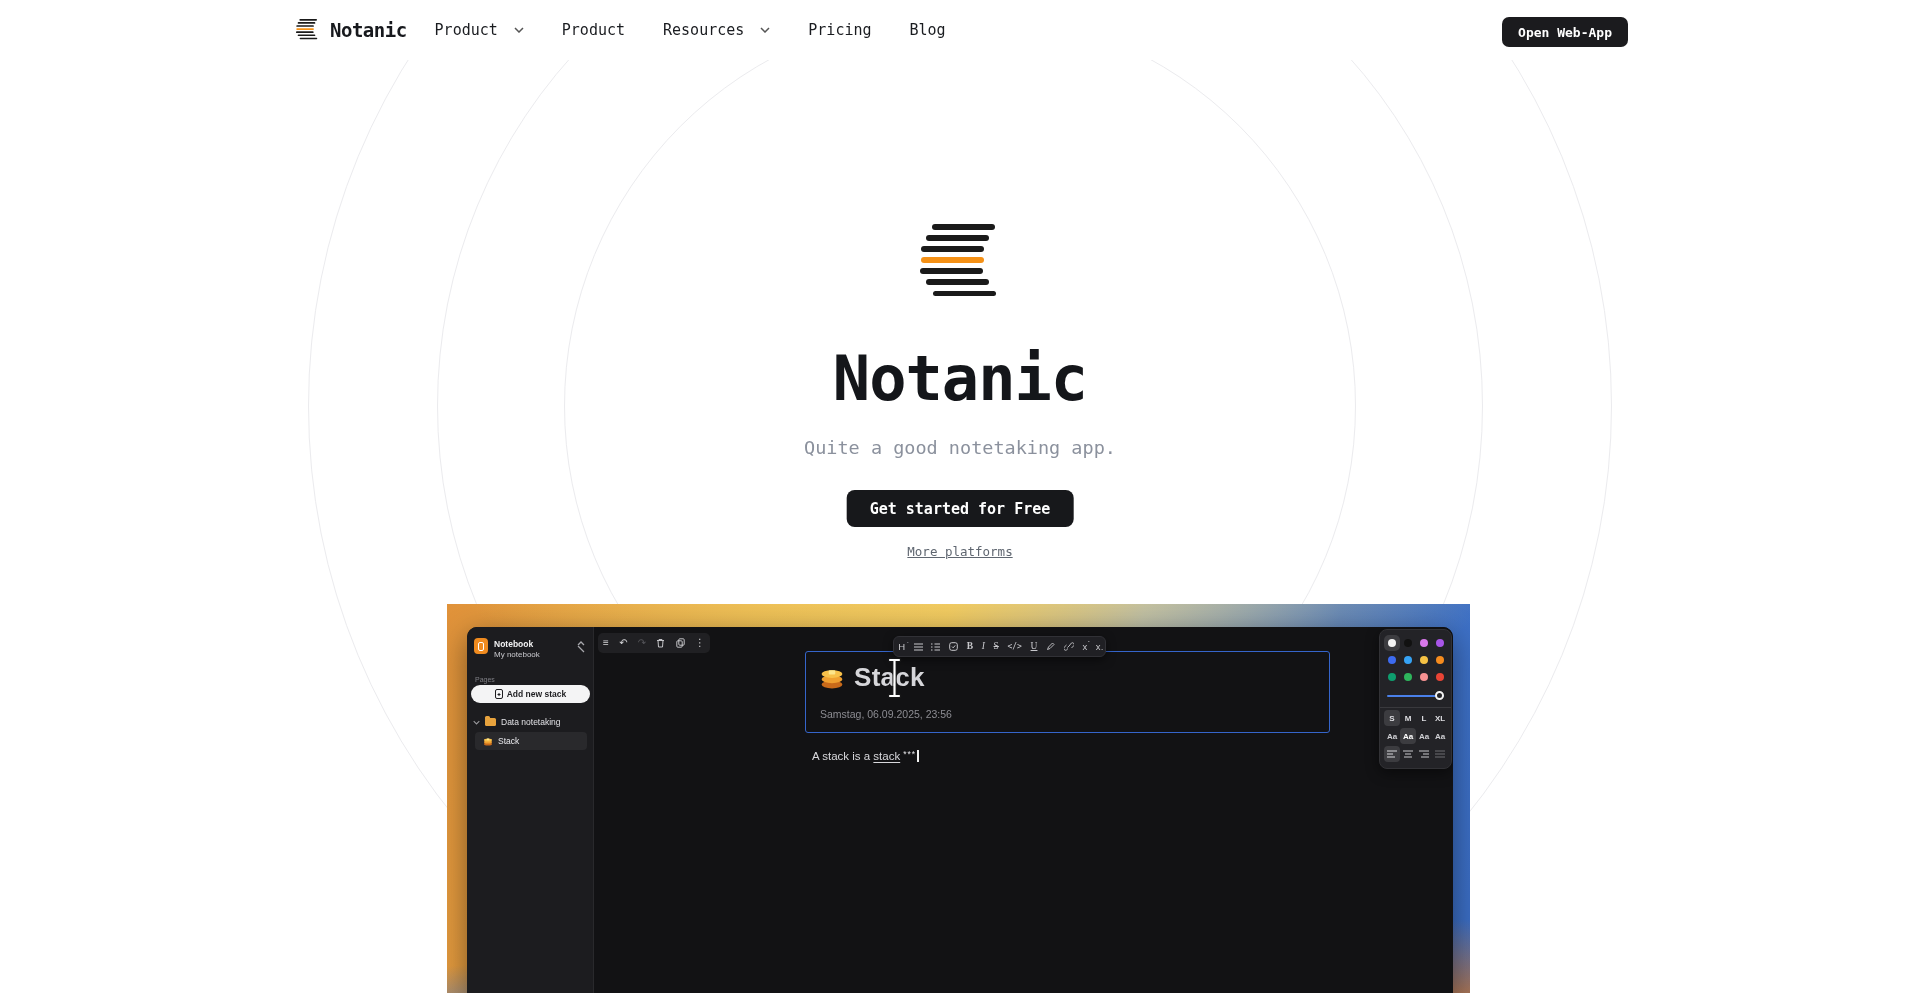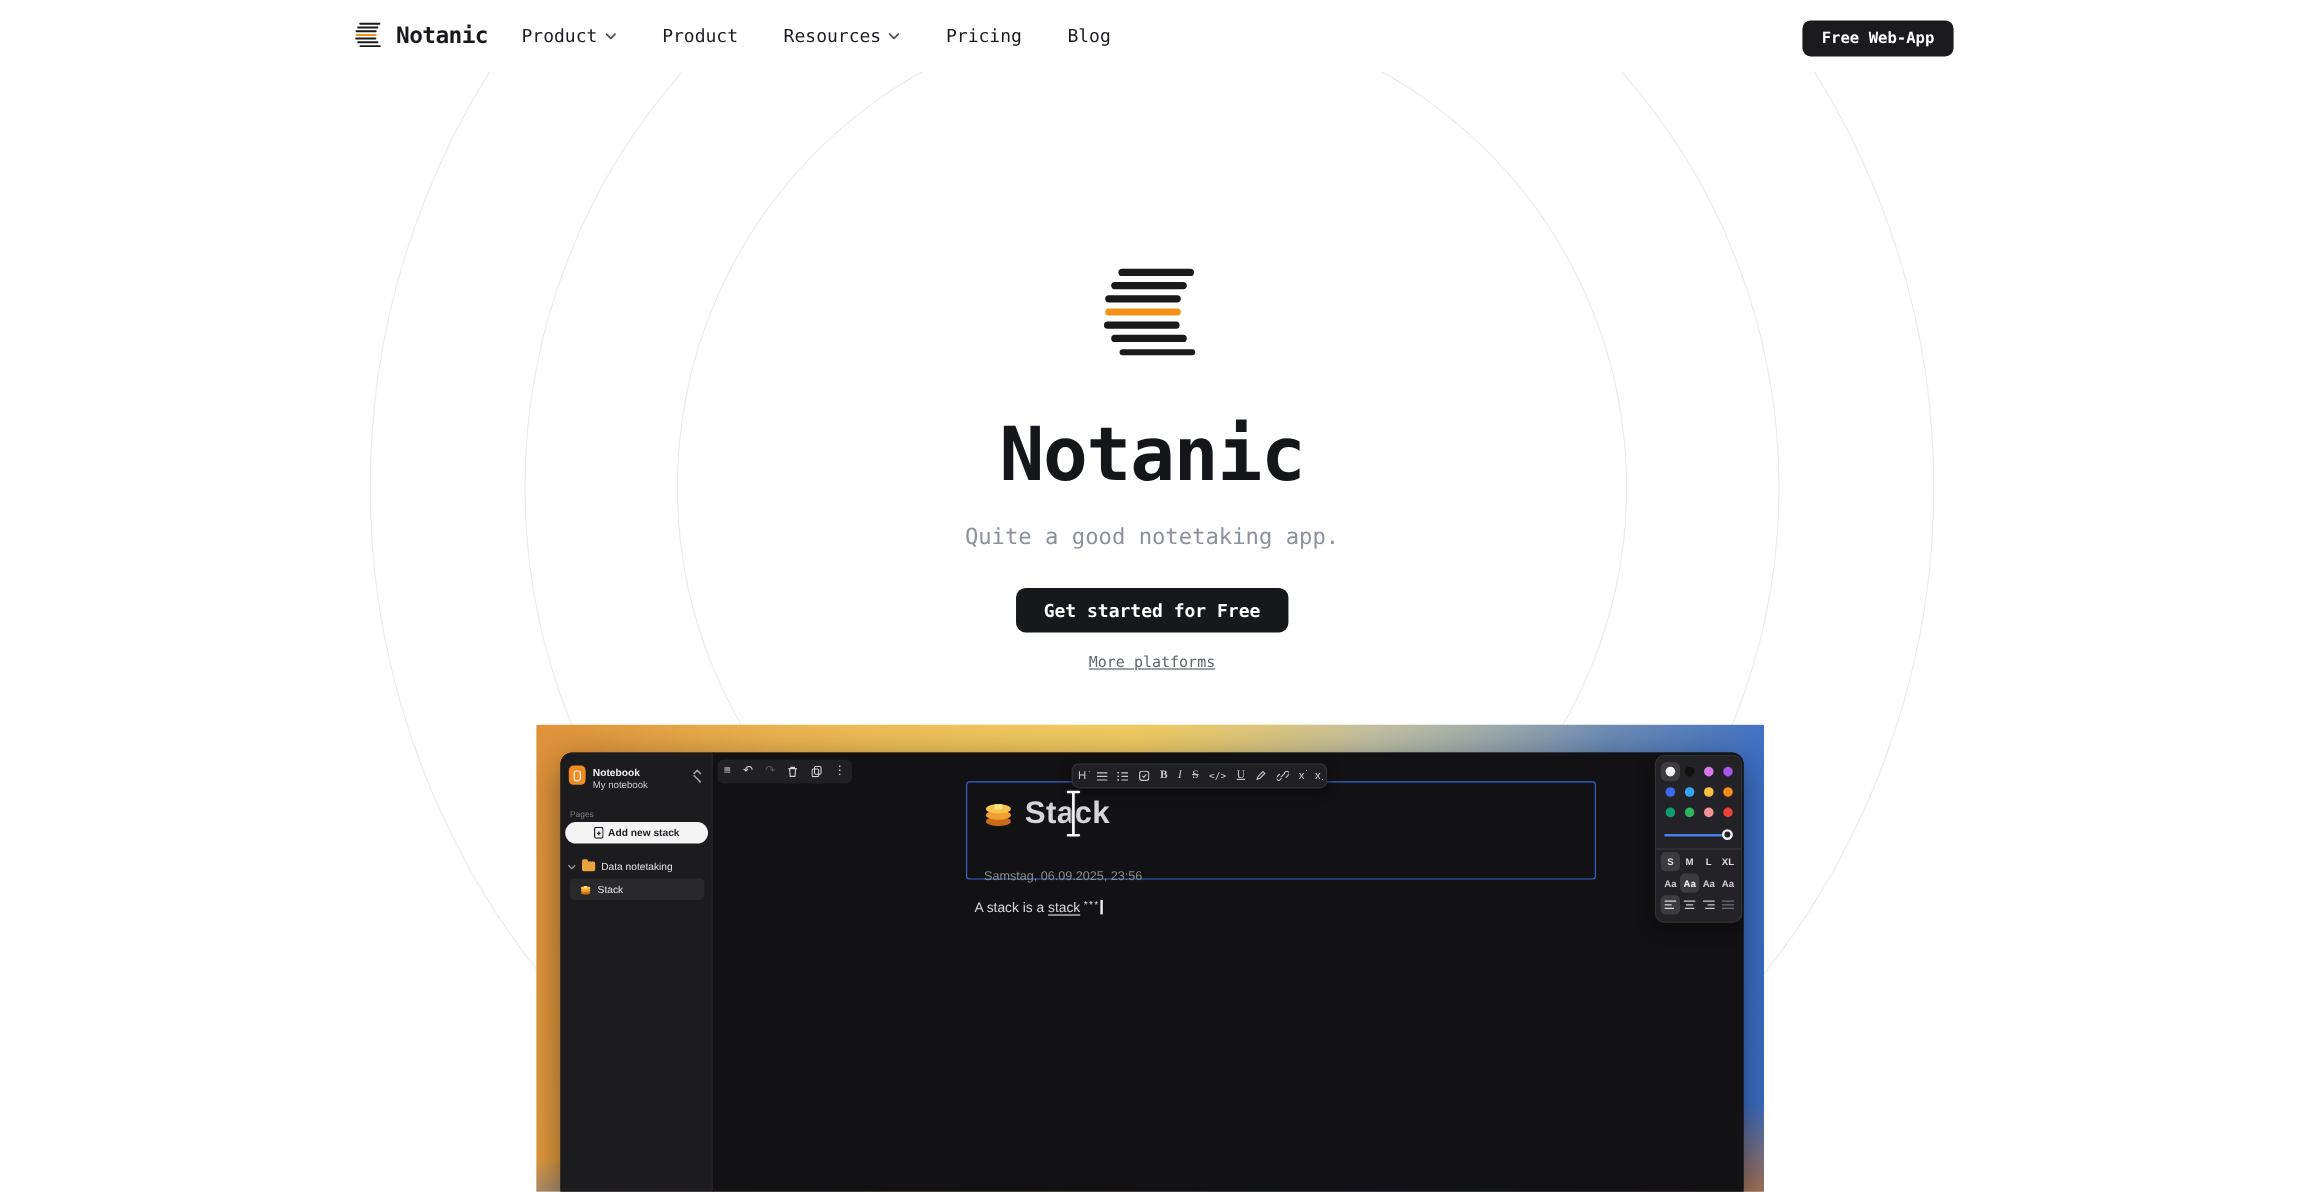--- a/index.html
+++ b/index.html
@@ -20,21 +20,21 @@
   .logo-sm-box { width:24px; height:22px; position:relative; }
   .logo-sm { transform:scale(0.28); transform-origin:left top; position:absolute; left:0; top:0; }
   .logo { display:flex; flex-direction:column; gap:5.6px; width:80px; }
   .logo i { display:block; height:5.5px; width:63px; background:#1a1a1a; border-radius:3px; }
   .logo i:nth-child(1){margin-left:12px;} .logo i:nth-child(2){margin-left:6px;}
   .logo i:nth-child(3){margin-left:1px;}  .logo i:nth-child(4){margin-left:1px;background:#f59116;}
   .logo i:nth-child(5){margin-left:0;}    .logo i:nth-child(6){margin-left:6px;}
   .logo i:nth-child(7){margin-left:13px;}
   .brand-name { font-size:19px; font-weight:bold; color:#17191d; letter-spacing:-0.5px; }
   .menu { display:flex; gap:38px; margin-left:28px; align-items:center; }
-  .menu a { display:flex; align-items:center; gap:6px; font-size:15px; font-weight:500;
+  .menu a { display:flex; align-items:center; gap:16px; font-size:15px; font-weight:500;
             color:#1a1c20; text-decoration:none; cursor:pointer; }
   .chev { width:10px; height:6px; }
   .open-btn { position:absolute; right:292px; top:17px; height:30px; padding:0 16px;
               background:#1b1b1e; color:#fff; border:none; border-radius:7px;
               font-family:inherit; font-size:13px; font-weight:600; cursor:pointer; }
 
   
   .hero { position:absolute; left:0; top:0; width:1920px; z-index:2; }
   .hero-logo { position:absolute; left:920px; top:224px; }
   .hero-title { position:absolute; left:0; top:342px; width:1920px; text-align:center;
@@ -102,21 +102,21 @@
   .fi.strike { text-decoration:line-through; }
   .fi.uline { text-decoration:underline; }
   .fi.code { font-size:8px; font-family:"DejaVu Sans Mono", monospace; }
   .fi.sup:after { content:"·"; position:absolute; right:-3px; top:-4px; font-size:8px; }
   .fi.sub:after { content:"·"; position:absolute; right:-3px; bottom:-3px; font-size:8px; }
 
   .note-block { position:absolute; left:211px; top:24px; width:525px; height:82px;
                 border:1.5px solid #3565cb; border-radius:3px; }
   .note-titlerow { position:absolute; left:13px; top:10px; display:flex; align-items:center; gap:9px; }
   .note-title { font-size:26px; font-weight:bold; color:#d6d6da; letter-spacing:0.3px; }
-  .note-date { position:absolute; left:14px; top:72px; font-size:10.5px; color:#8c8c92;text-align:center; }
+  .note-date { position:absolute; left:14px; top:56px; font-size:10.5px; color:#8c8c92;text-align:center; }
 
   .ibeam { position:absolute; left:293px; top:30px; z-index:6; }
 
   .body-line { position:absolute; left:218px; top:123px; font-size:11.5px; color:#d8d8dc; }
   .body-line u { text-underline-offset:2px; }
   .stars { font-size:8.5px; position:relative; top:-3px; color:#e6e6ea; letter-spacing:1px; margin-left:3px; }
   .caret { display:inline-block; width:1.5px; height:12px; background:#f2f2f2; margin-left:1px;
            vertical-align:-2px; }
 
   
@@ -184,21 +184,21 @@
           </svg>
         </a>
       <a>
           <span>Pricing</span>
         </a>
       <a>
           <span>Blog</span>
         </a>
     </nav>
   </div>
-  <button class="open-btn">Free Web-App</button>
+  <button class="open-btn">Open Web-App</button>
 </header>
 
 <section class="hero">
   <div class="hero-logo">
     <span class="logo">
         <i></i>
         <i></i>
         <i></i>
         <i></i>
         <i></i>

